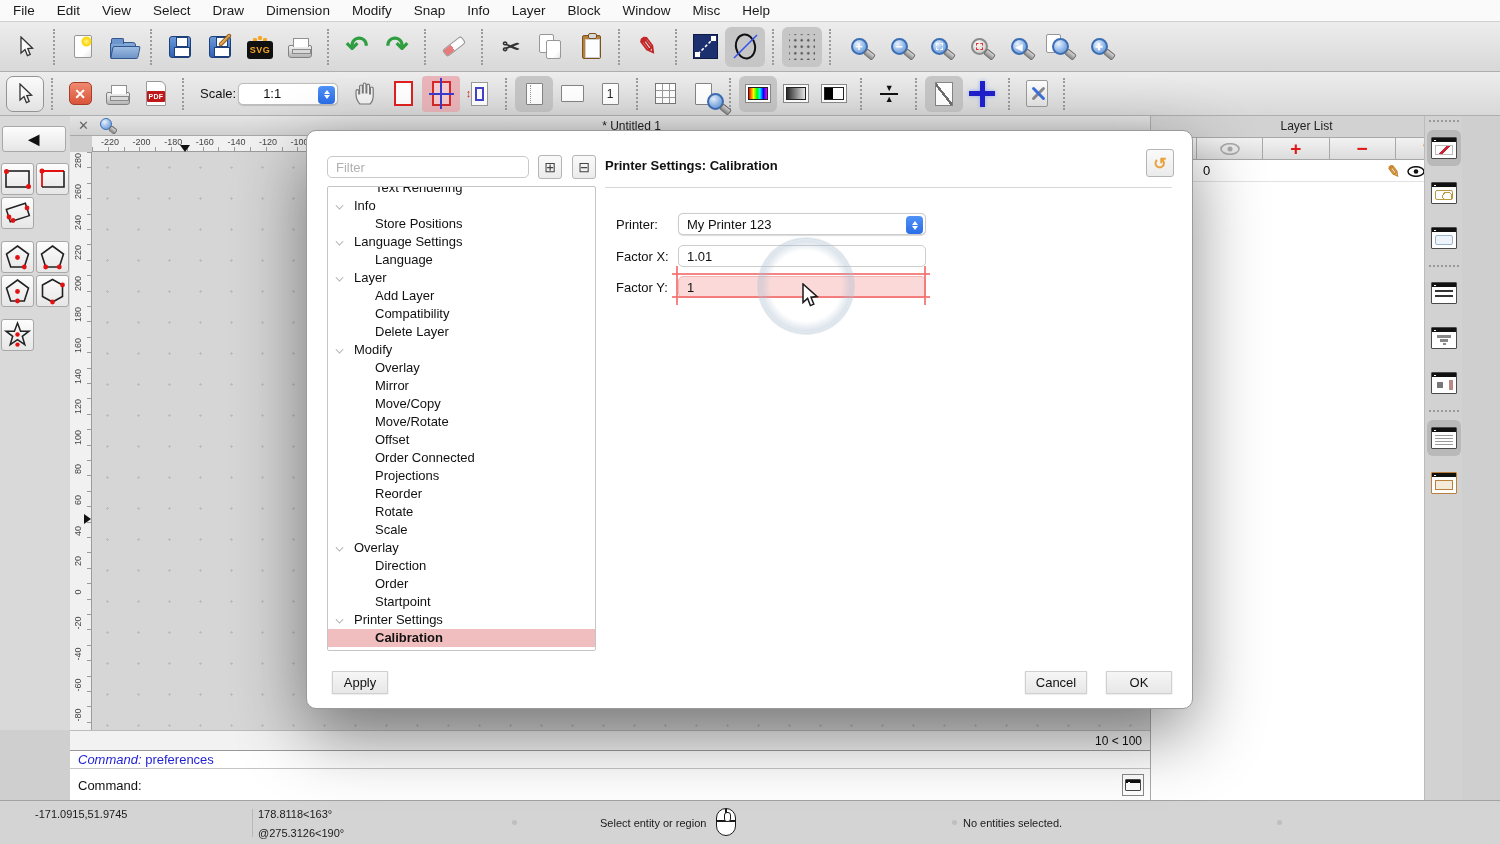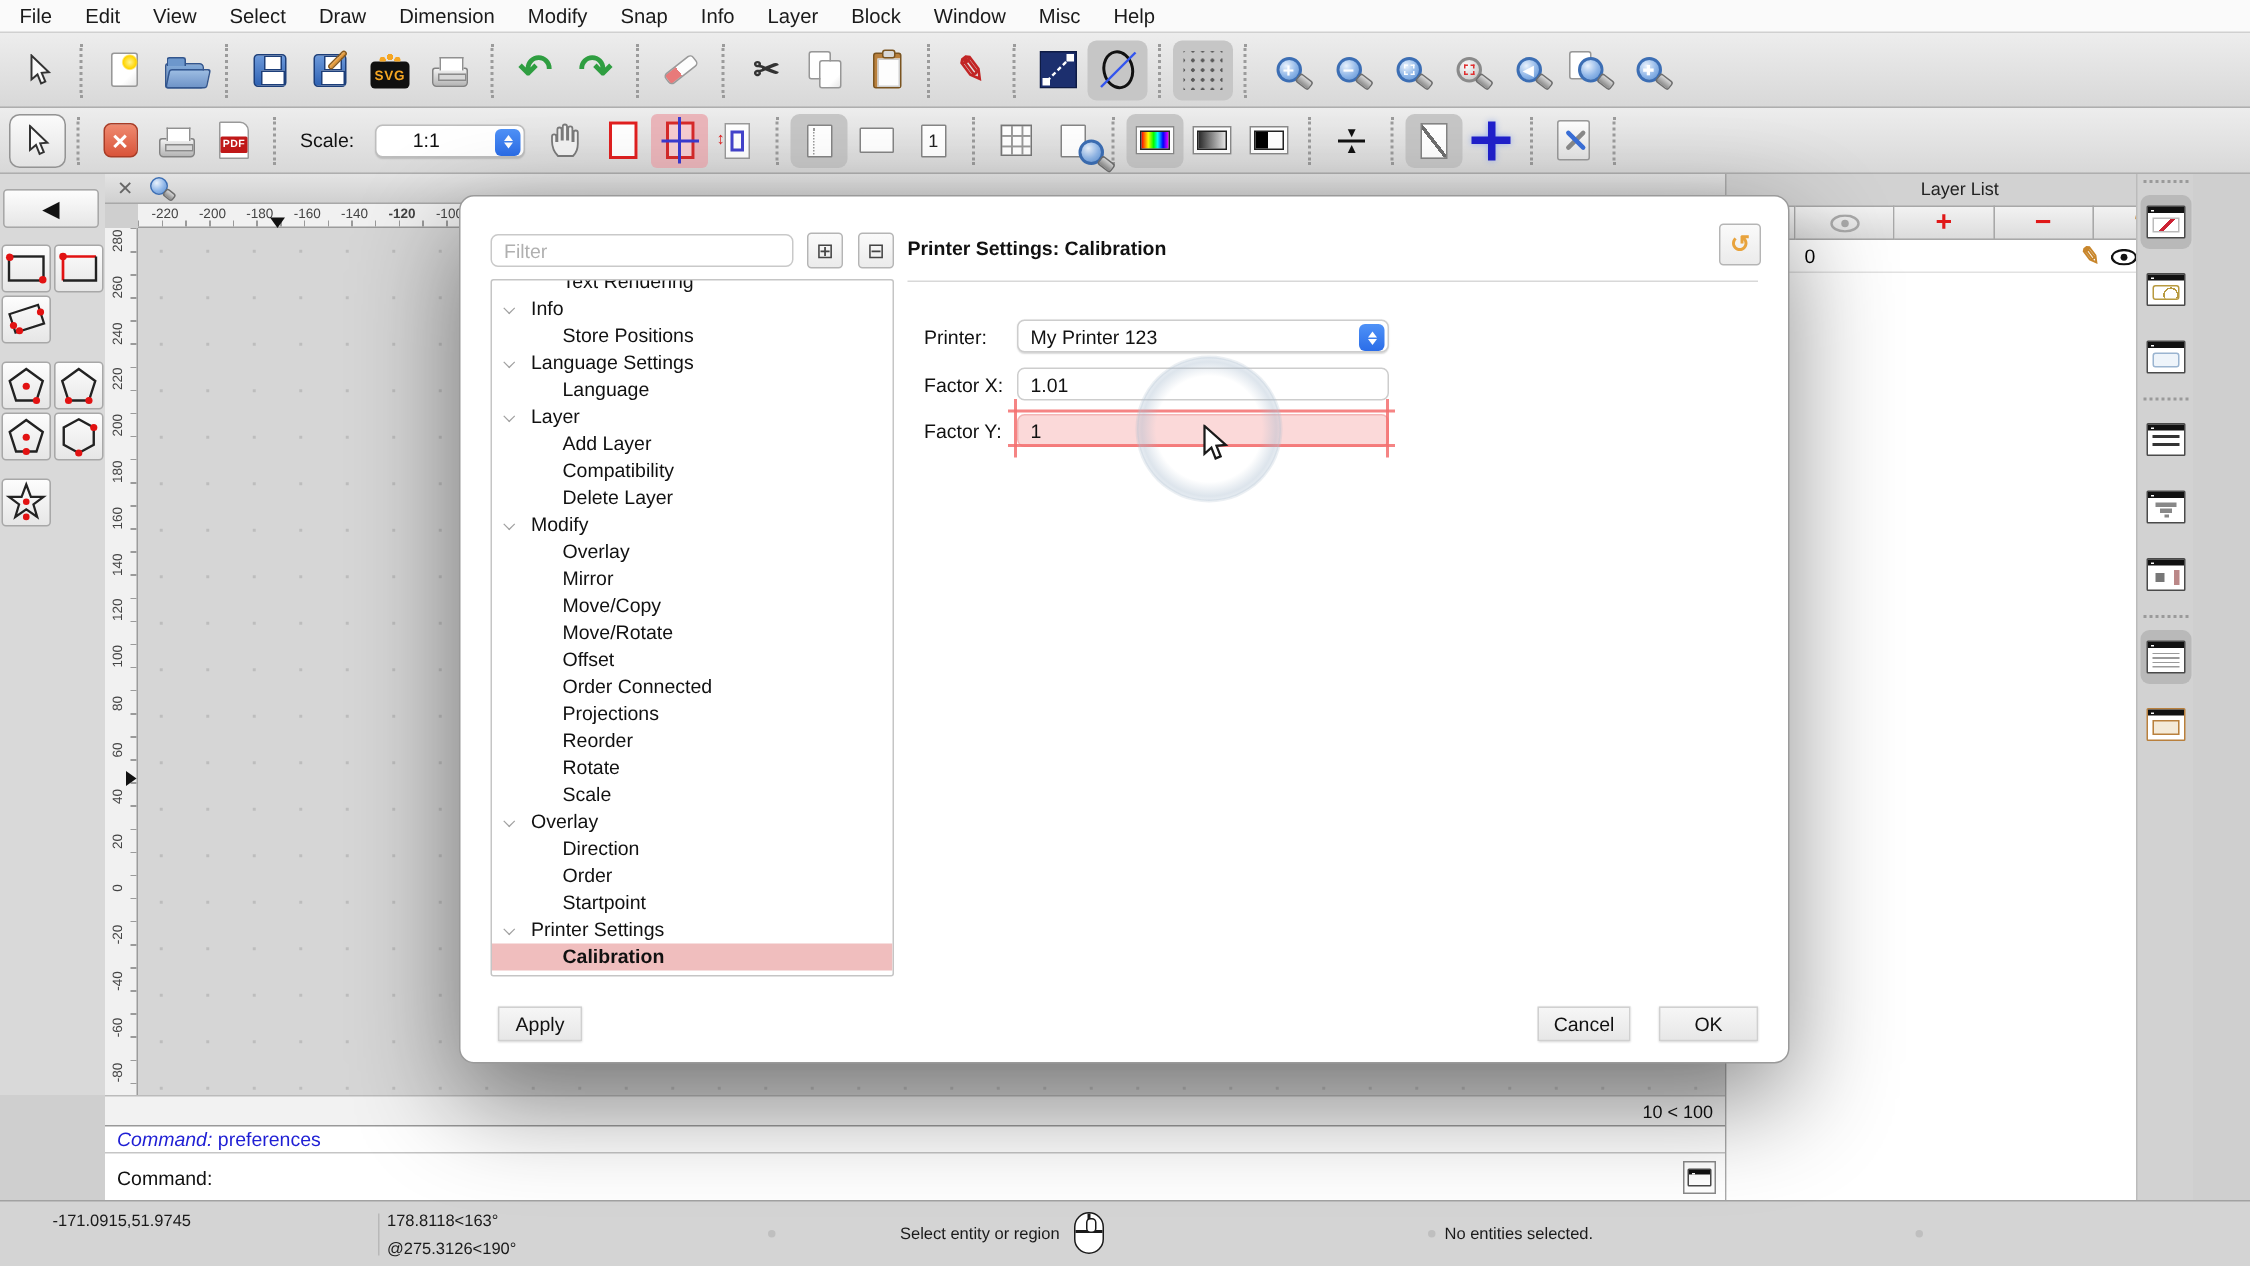--- a/index.html
+++ b/index.html
@@ -108,21 +108,21 @@
   .s-mouse { display:block; width:20px; height:28px; border:1.7px solid #1a1a1a; border-radius:10px; background:#fff; position:relative; }
   .s-mouse::before { content:""; position:absolute; left:50%; top:0; width:1.5px; height:11px; background:#1a1a1a; margin-left:-.75px; }
   .s-mouse::after { content:""; position:absolute; left:50%; top:2.5px; width:5px; height:8px; margin-left:-2.5px; border:1.5px solid #1a1a1a; border-radius:3px; background:#fff; }
   .s-mouse i { position:absolute; left:0; right:0; top:11px; height:1.5px; background:#1a1a1a; display:block; }
   .s-lock { display:block; width:11px; height:8px; background:#a8a8a8; border-radius:2px; position:relative; margin-top:6px; }
   .s-lock::before { content:""; position:absolute; top:-5.5px; left:1.6px; width:7.5px; height:7px; border:1.7px solid #a8a8a8; border-bottom:none; border-radius:4px 4px 0 0; }
   .s-plusred { color:#e01818; font-size:19px; font-weight:bold; line-height:1; }
   .s-pencil-o { font-size:16px; color:#c8862c; transform:rotate(8deg); }
 
   
-  .scale-ctl { display:flex; align-items:center; gap:14px; margin:0 8px; }
+  .scale-ctl { display:flex; align-items:center; gap:2px; margin:0 8px; }
   .scale-label { font-size:13px; color:#111; }
   .combo { position:relative; background:#fff; border:1px solid #bdbdbd; border-radius:5px; height:22px; display:flex; align-items:center; padding-left:24px; font-size:13px; color:#111; box-shadow:0 .5px 1px rgba(0,0,0,.15); }
   .combo .stepper { position:absolute; right:2px; top:2px; width:17px; height:18px; background:linear-gradient(#4f92f7,#2b6de8); border-radius:4px; display:flex; flex-direction:column; align-items:center; justify-content:center; gap:1px; }
   .combo .stepper i { display:block; width:0; height:0; border-left:3.5px solid transparent; border-right:3.5px solid transparent; }
   .combo .stepper i.up { border-bottom:4px solid #fff; }
   .combo .stepper i.dn { border-top:4px solid #fff; }
 
   
   .palette { position:absolute; left:0; top:116px; width:70px; height:614px; background:#d9d9d9; }
   .pal-btn { position:absolute; background:linear-gradient(#fdfdfd,#e6e6e6); border:1px solid #a8a8a8; border-radius:3px; display:flex; align-items:center; justify-content:center; }
@@ -609,31 +609,32 @@
           </svg>
         </span>
       </div>
     </div>
 
   <div class="tabbar">
     <span class="tab-x">✕</span>
     <span class="tab-mag">
         <span class="s-mag"></span>
       </span>
+    <div class="tab-title">* Untitled 1</div>
     <span class="tab-circ" style="left:1086px">✕</span>
     <span class="tab-circ" style="left:1105px">❐</span>
   </div>
 
   <div class="ruler-h">
       <span style="left: 18px;">-220</span>
       <span style="left: 49.6px;">-200</span>
       <span style="left: 81.2px;">-180</span>
       <span style="left: 112.8px;">-160</span>
       <span style="left: 144.4px;">-140</span>
-      <span style="left: 176px; font-weight: bold;">-120</span>
+      <span style="left: 176px;">-120</span>
       <span style="left: 207.6px;">-100</span>
     </div>
   <div class="ruler-v">
       <span style="top: 11px;">280</span>
       <span style="top: 41.8px;">260</span>
       <span style="top: 72.6px;">240</span>
       <span style="top: 103.4px;">220</span>
       <span style="top: 134.2px;">200</span>
       <span style="top: 165px;">180</span>
       <span style="top: 195.8px;">160</span>

